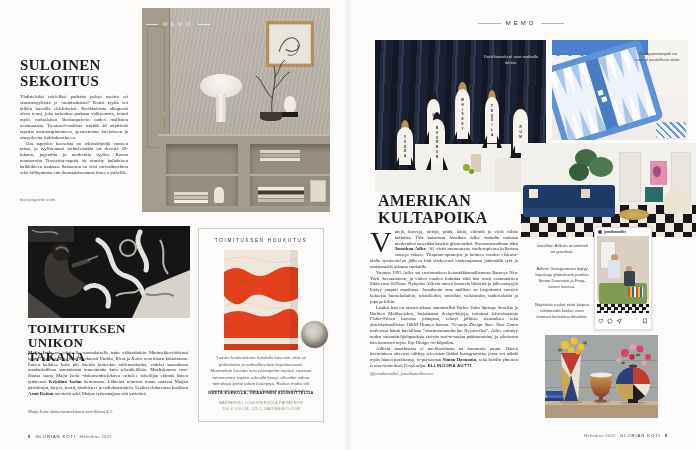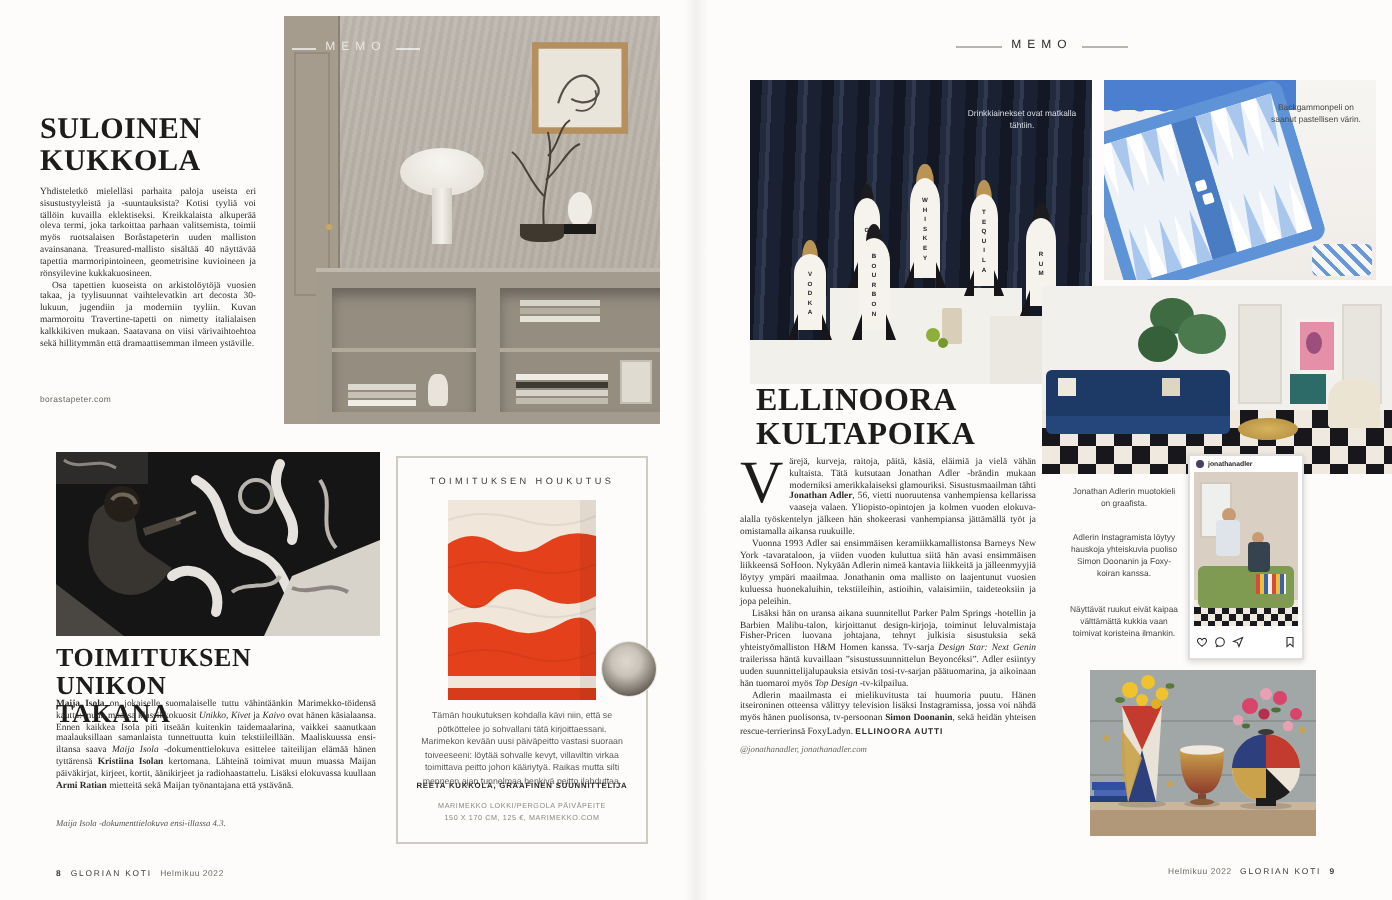--- a/index.html
+++ b/index.html
@@ -169,21 +169,21 @@
         </div>
       </div>
     </div>
 
     <div class="abs memo light" style="left:146px;top:21px;width:64px;">
       <span class="rule"></span>
       <span>MEMO</span>
       <span class="rule"></span>
     </div>
 
-    <div class="abs h-serif" style="left:20px;top:57px;width:112px;font-size:15px;">SULOINEN KUKKOLA</div>
+    <div class="abs h-serif" style="left:20px;top:57px;width:112px;font-size:15px;">SULOINEN SEKOITUS</div>
     <div class="abs bodytext" style="left:20px;top:94px;width:108px;">
       <p>Yhdisteletkö mielelläsi parhaita paloja useista eri sisustustyyleistä ja -suuntauksista? Kotisi tyyliä voi tällöin kuvailla eklektiseksi. Kreikkalaista alkuperää oleva termi, joka tarkoittaa parhaan valitsemista, toimii myös ruotsalaisen Boråstapeterin uuden malliston avainsanana. Treasured-mallisto sisältää 40 näyttävää tapettia marmoripintoineen, geometrisine kuvioineen ja rönsyilevine kukkakuosineen.</p>
       <p>Osa tapettien kuoseista on arkistolöytöjä vuosien takaa, ja tyylisuunnat vaihtelevatkin art decosta 30-lukuun, jugendiin ja moderniin tyyliin. Kuvan marmoroitu Travertine-tapetti on nimetty italialaisen kalkkikiven mukaan. Saatavana on viisi värivaihtoehtoa sekä hillitymmän että dramaattisemman ilmeen ystäville.</p>
     </div>
     <div class="abs" style="left:20px;top:197px;font-size:4.2px;color:#6a6660;letter-spacing:.2px;">borastapeter.com</div>
 
     <div class="abs" style="left:28px;top:226px;width:162px;height:92px;">
       <svg width="162" height="92" viewBox="0 0 162 92">
         <rect width="162" height="92" fill="#151515"></rect>
         <rect width="46" height="16" fill="#2e2c2a"></rect>
@@ -363,21 +363,21 @@
       <div class="lr-floor"></div>
       <div class="lr-sofa">
         <div class="pillow" style="left:6px;"></div>
         <div class="pillow" style="left:58px;background:#dfd6c2;"></div>
       </div>
       <div class="lr-table"></div>
       <div class="abs" style="left:124px;top:44px;width:18px;height:15px;background:#2c6b68;"></div>
       <div class="lr-chair"></div>
     </div>
 
-    <div class="abs h-serif" style="left:378px;top:192px;width:104px;font-size:16px;">ELLINOORA KULTAPOIKA</div>
+    <div class="abs h-serif" style="left:378px;top:192px;width:104px;font-size:16px;">AMERIKAN KULTAPOIKA</div>
 
     <div class="abs bodytext" style="left:370px;top:229px;width:148px;">
       <span class="serif" style="float:left;font-size:30px;line-height:.82;padding:1px 3px 0 0;font-weight:400;color:#1d1c1a;">V</span>
       <p><span>ärejä, kurveja, raitoja, päitä, käsiä, eläimiä ja vielä vähän kultaista. Tätä kutsutaan Jonathan Adler -brändin mukaan moderniksi amerikkalaiseksi glamouriksi. Sisustusmaailman tähti </span><span class="b">Jonathan Adler</span><span>, 56, vietti nuoruutensa vanhempiensa kellarissa vaaseja valaen. Yliopisto-opintojen ja kolmen vuoden elokuva-alalla työskentelyn jälkeen hän shokeerasi vanhempiansa jättämällä työt ja omistamalla aikansa ruukuille.</span></p>
       <p>Vuonna 1993 Adler sai ensimmäisen keramiikkamallistonsa Barneys New York -tavarataloon, ja viiden vuoden kuluttua siitä hän avasi ensimmäisen liikkeensä SoHoon. Nykyään Adlerin nimeä kantavia liikkeitä ja jälleenmyyjiä löytyy ympäri maailmaa. Jonathanin oma mallisto on laajentunut vuosien kuluessa huonekaluihin, tekstiileihin, astioihin, valaisimiin, taideteoksiin ja jopa peleihin.</p>
       <p><span>Lisäksi hän on uransa aikana suunnitellut Parker Palm Springs -hotellin ja Barbien Malibu-talon, kirjoittanut design-kirjoja, toiminut leluvalmistaja Fisher-Pricen luovana johtajana, tehnyt julkisia sisustuksia sekä yhteistyömalliston H&amp;M Homen kanssa. Tv-sarja </span><span class="i">Design Star: Next Genin</span><span> trailerissa häntä kuvaillaan ”sisustussuunnittelun Beyoncéksi”. Adler esiintyy uuden suunnittelijalupauksia etsivän tosi-tv-sarjan päätuomarina, ja aikoinaan hän tuomaroi myös </span><span class="i">Top Design</span><span> -tv-kilpailua.</span></p>
       <p><span>Adlerin maailmasta ei mielikuvitusta tai huumoria puutu. Hänen itseironinen otteensa välittyy television lisäksi Instagramissa, jossa voi nähdä myös hänen puolisonsa, tv-persoonan </span><span class="b">Simon Doonanin</span><span>, sekä heidän yhteisen rescue-terrierinsä FoxyLadyn. </span><span class="seg-author">ELLINOORA AUTTI</span></p>
       <p style="text-indent:0;margin-top:2px;font-style:italic;color:#6a6660;font-size:4.4px;text-align:left;">@jonathanadler, jonathanadler.com</p>
     </div>
 

